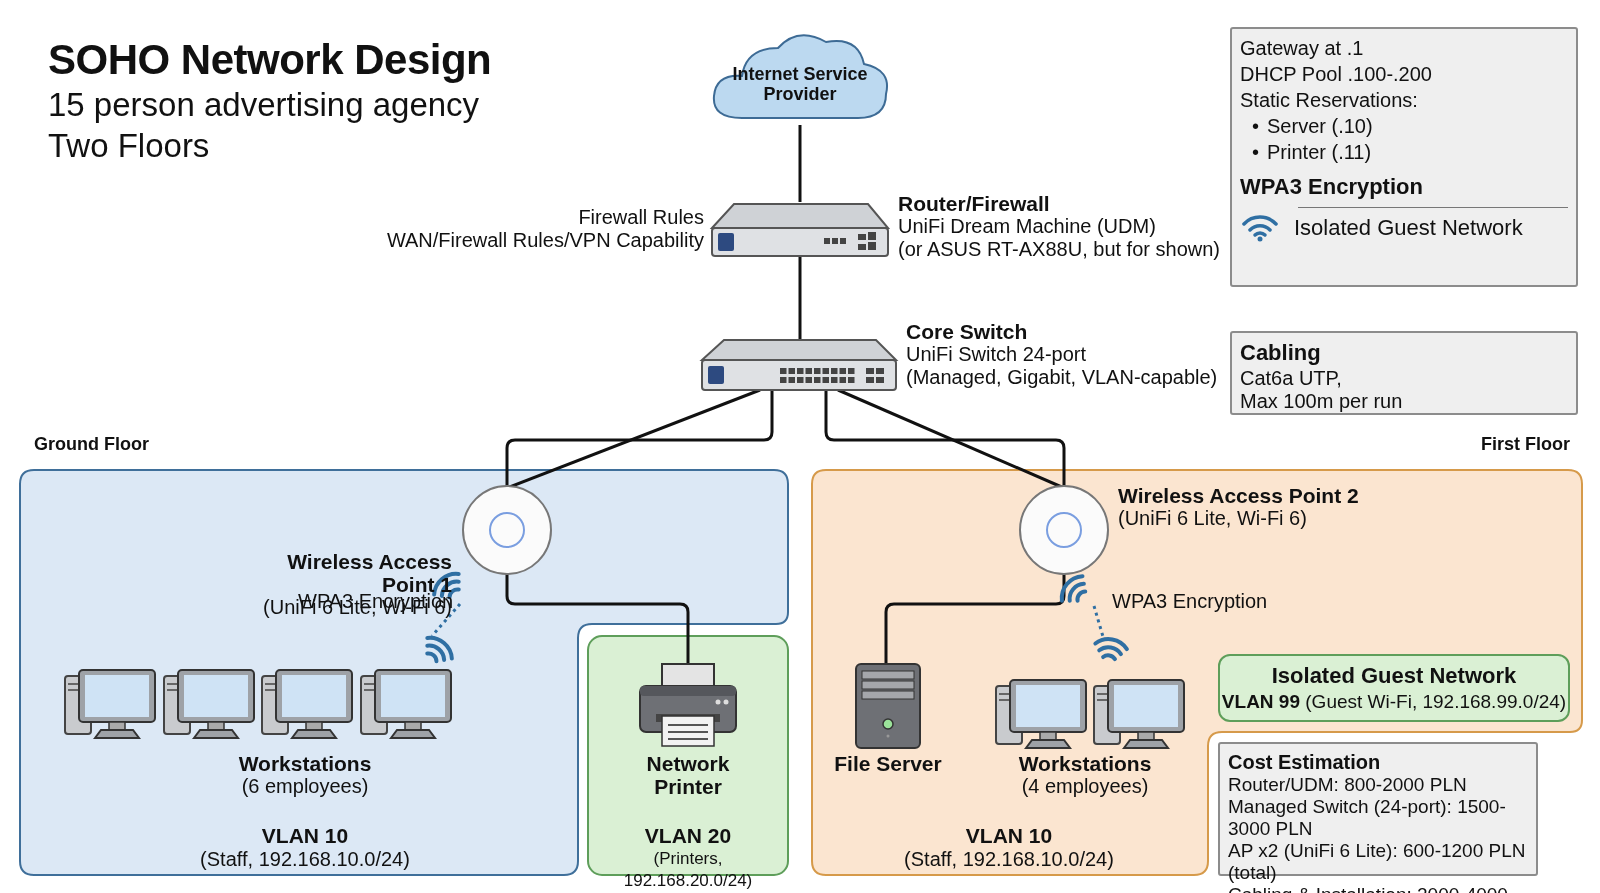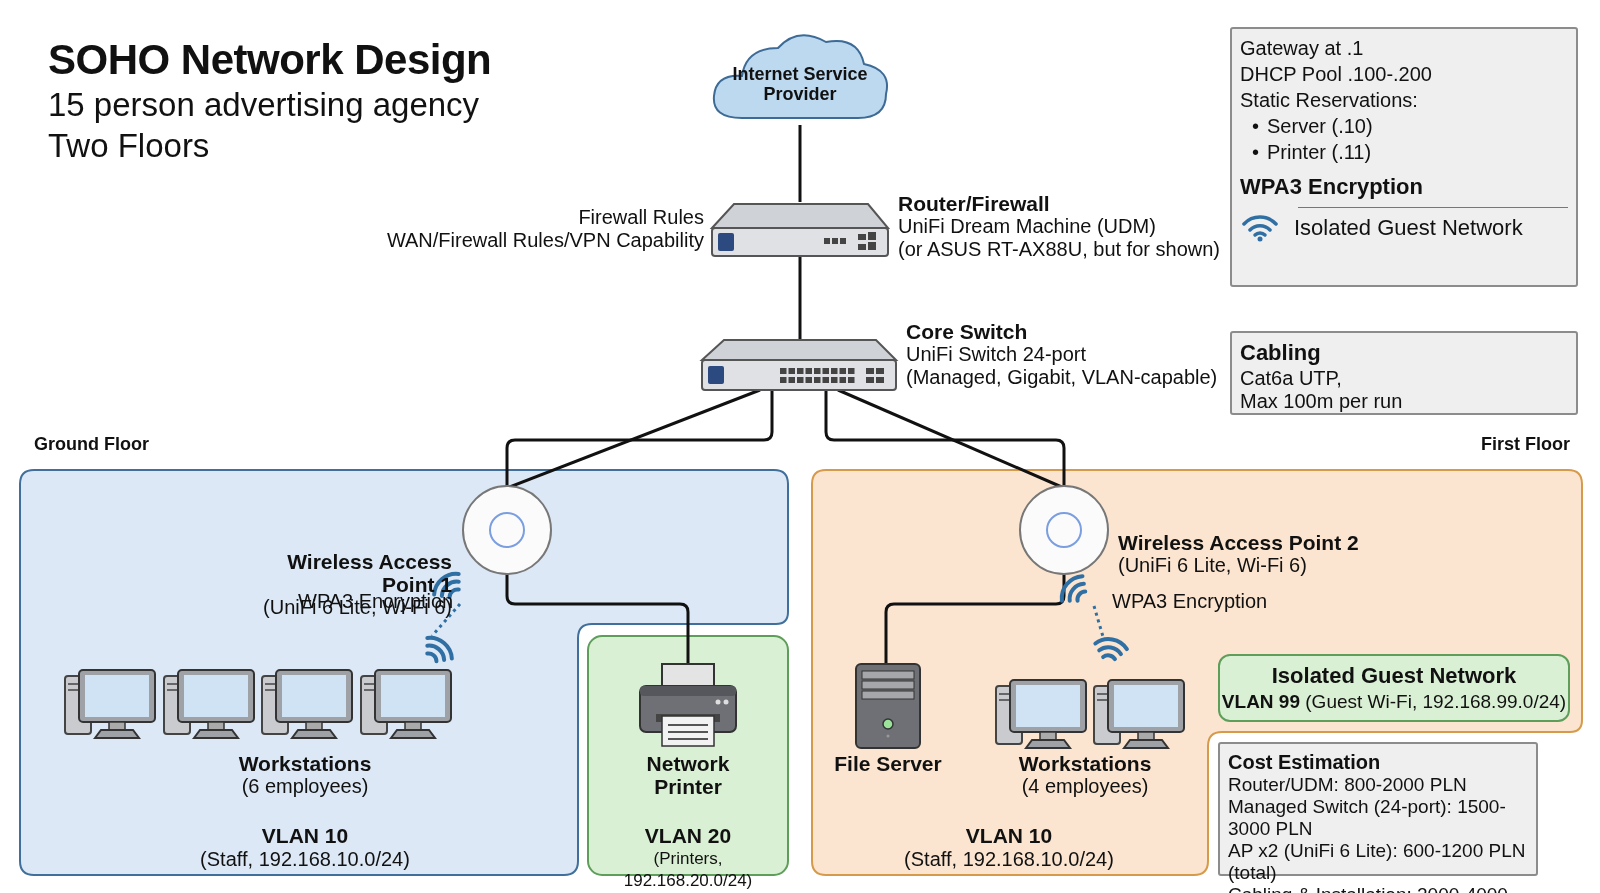--- a/index.html
+++ b/index.html
@@ -281,21 +281,21 @@
 
 <div class="abs floor-label" style="left:34px;top:434px;">Ground Floor</div>
 <div class="abs floor-label" style="right:30px;top:434px;">First Floor</div>
 
 <div class="abs dev-label" style="left:236px;top:506px;width:216px;text-align:right;margin-top:44px;">
   <div class="h">Wireless Access Point 1</div>
   <div>(UniFi 6 Lite, Wi-Fi 6)</div>
 </div>
 <div class="abs dev-label" style="left:298px;top:590px;">WPA3 Encryption</div>
 
-<div class="abs dev-label" style="left:1118px;top:531px;">
+<div class="abs dev-label" style="left:1118px;top:484px;">
   <div class="h">Wireless Access Point 2</div>
   <div>(UniFi 6 Lite, Wi-Fi 6)</div>
 </div>
 <div class="abs dev-label" style="left:1112px;top:590px;">WPA3 Encryption</div>
 
 <div class="abs dev-label t-center" style="left:200px;top:752px;width:210px;">
   <div class="h">Workstations</div>
   <div>(6 employees)</div>
 </div>
 <div class="abs vlan t-center" style="left:180px;top:824px;width:250px;">

